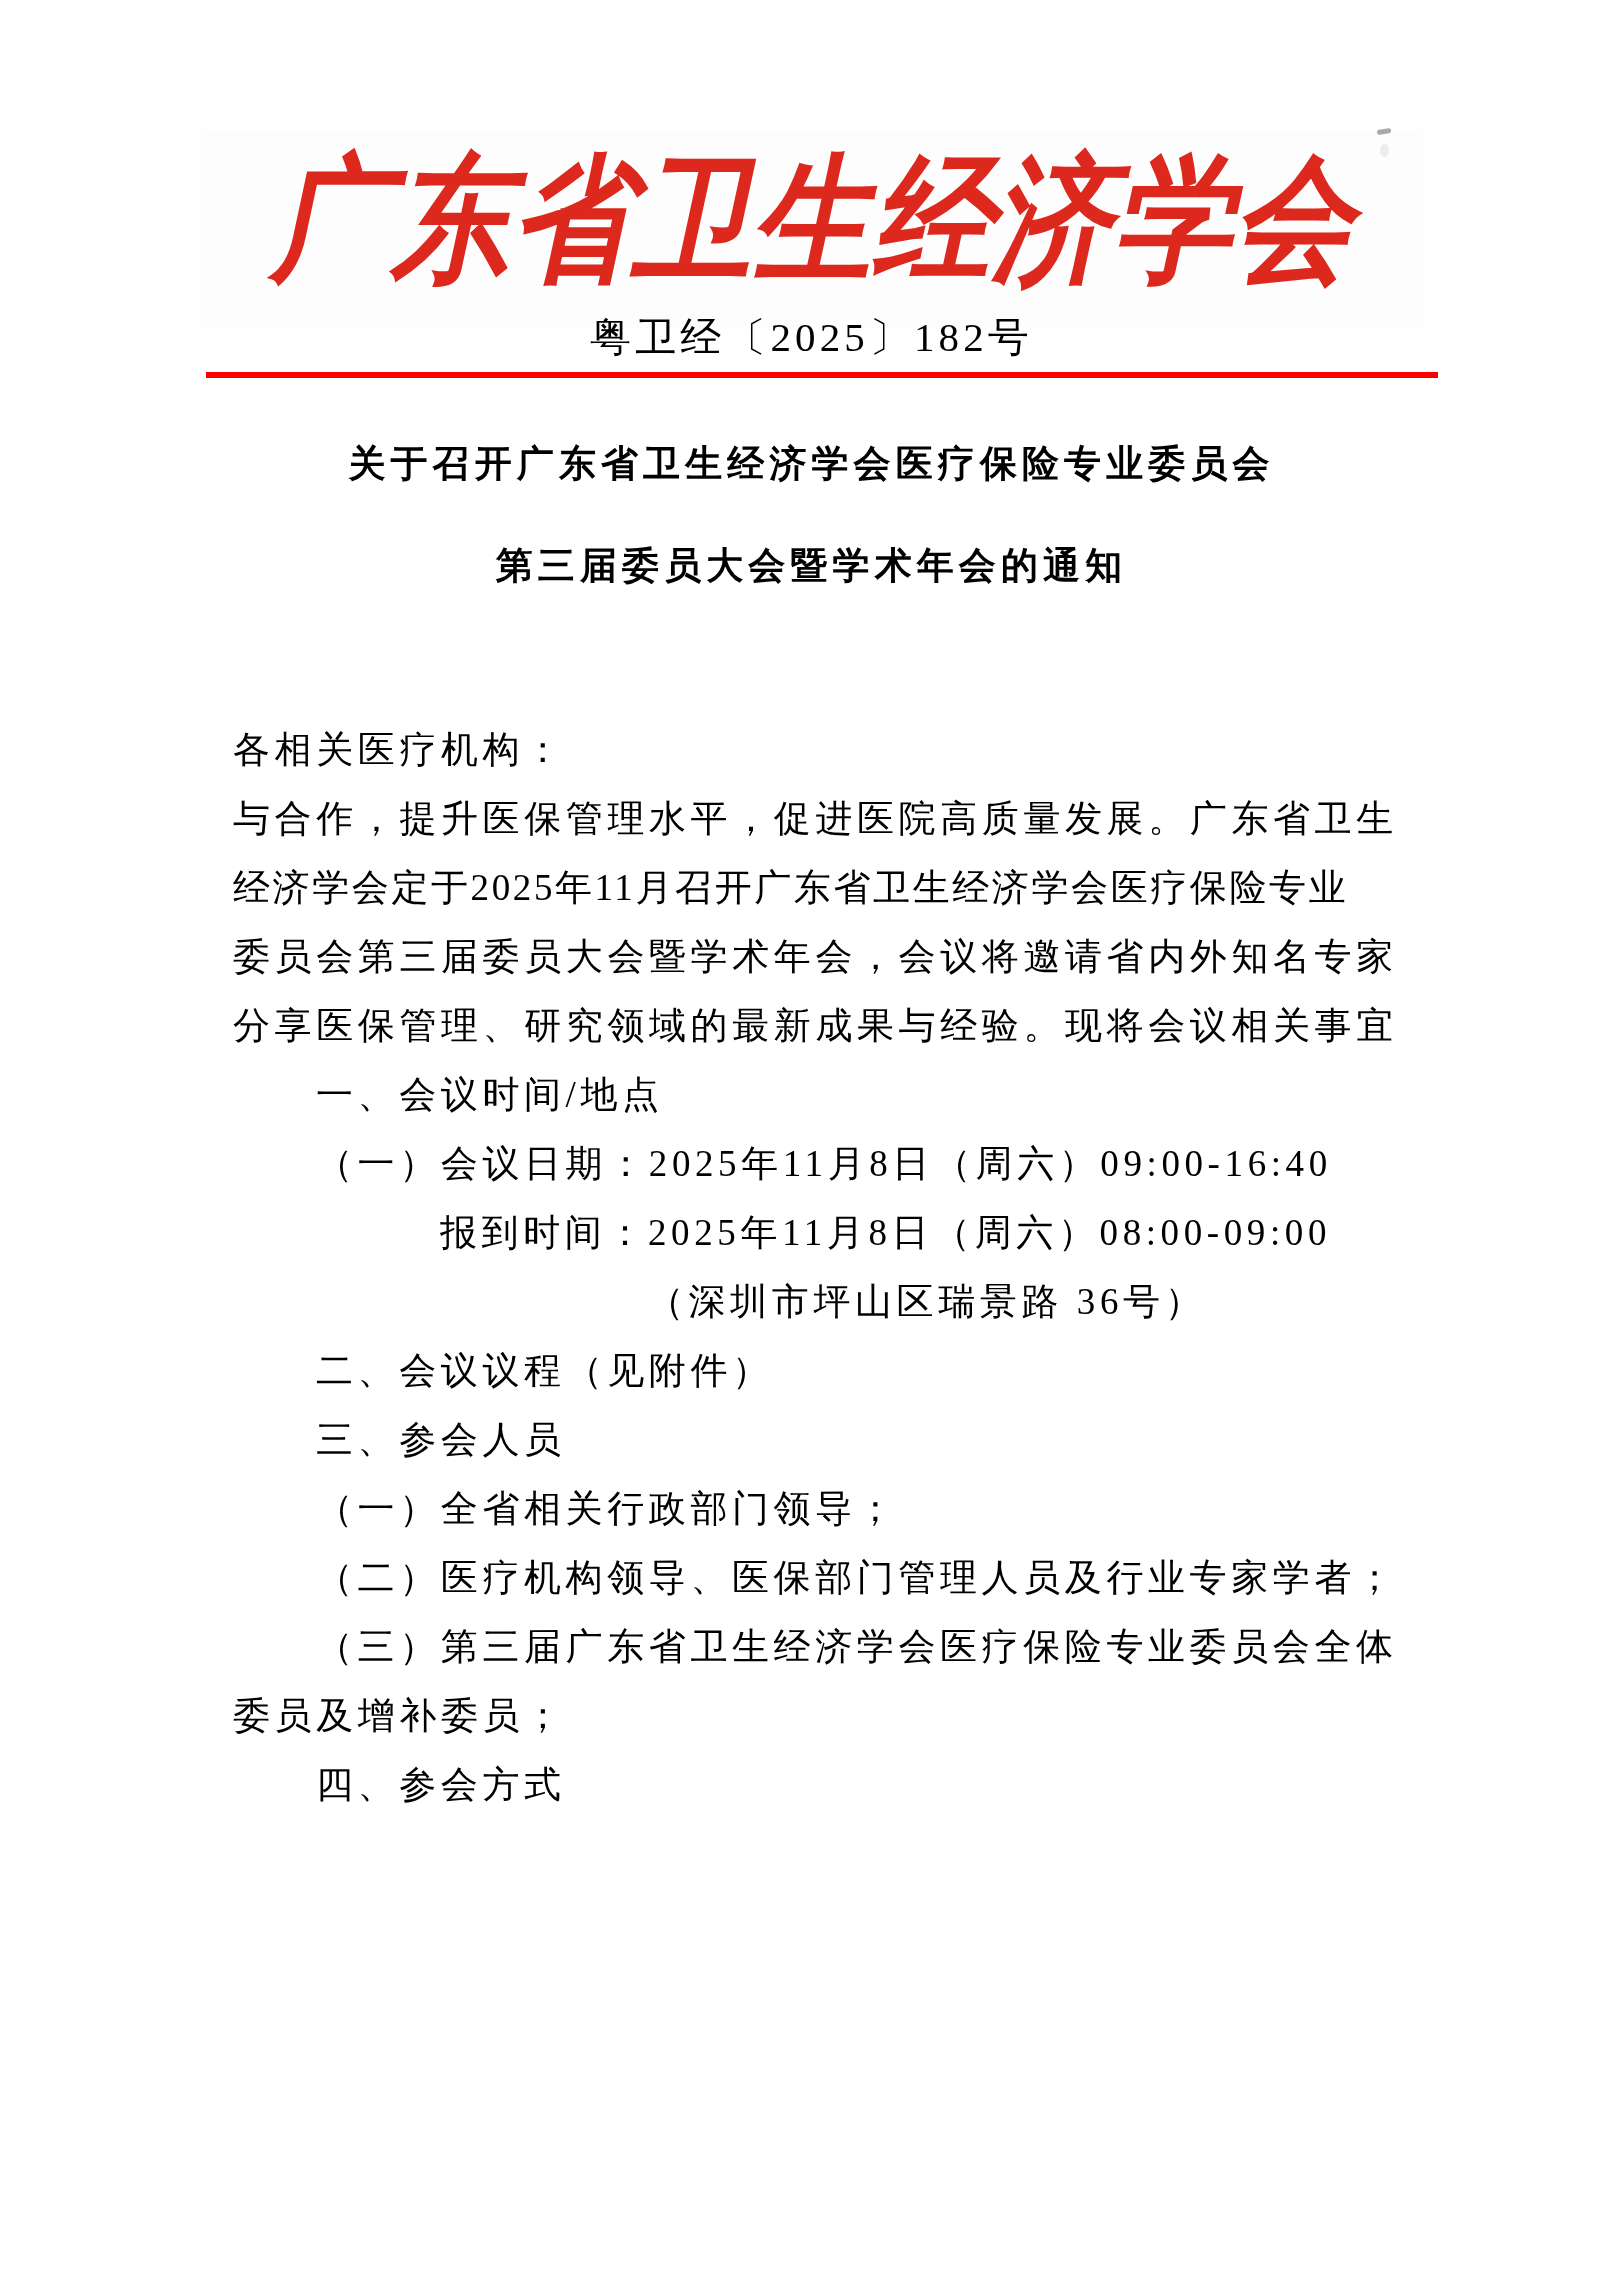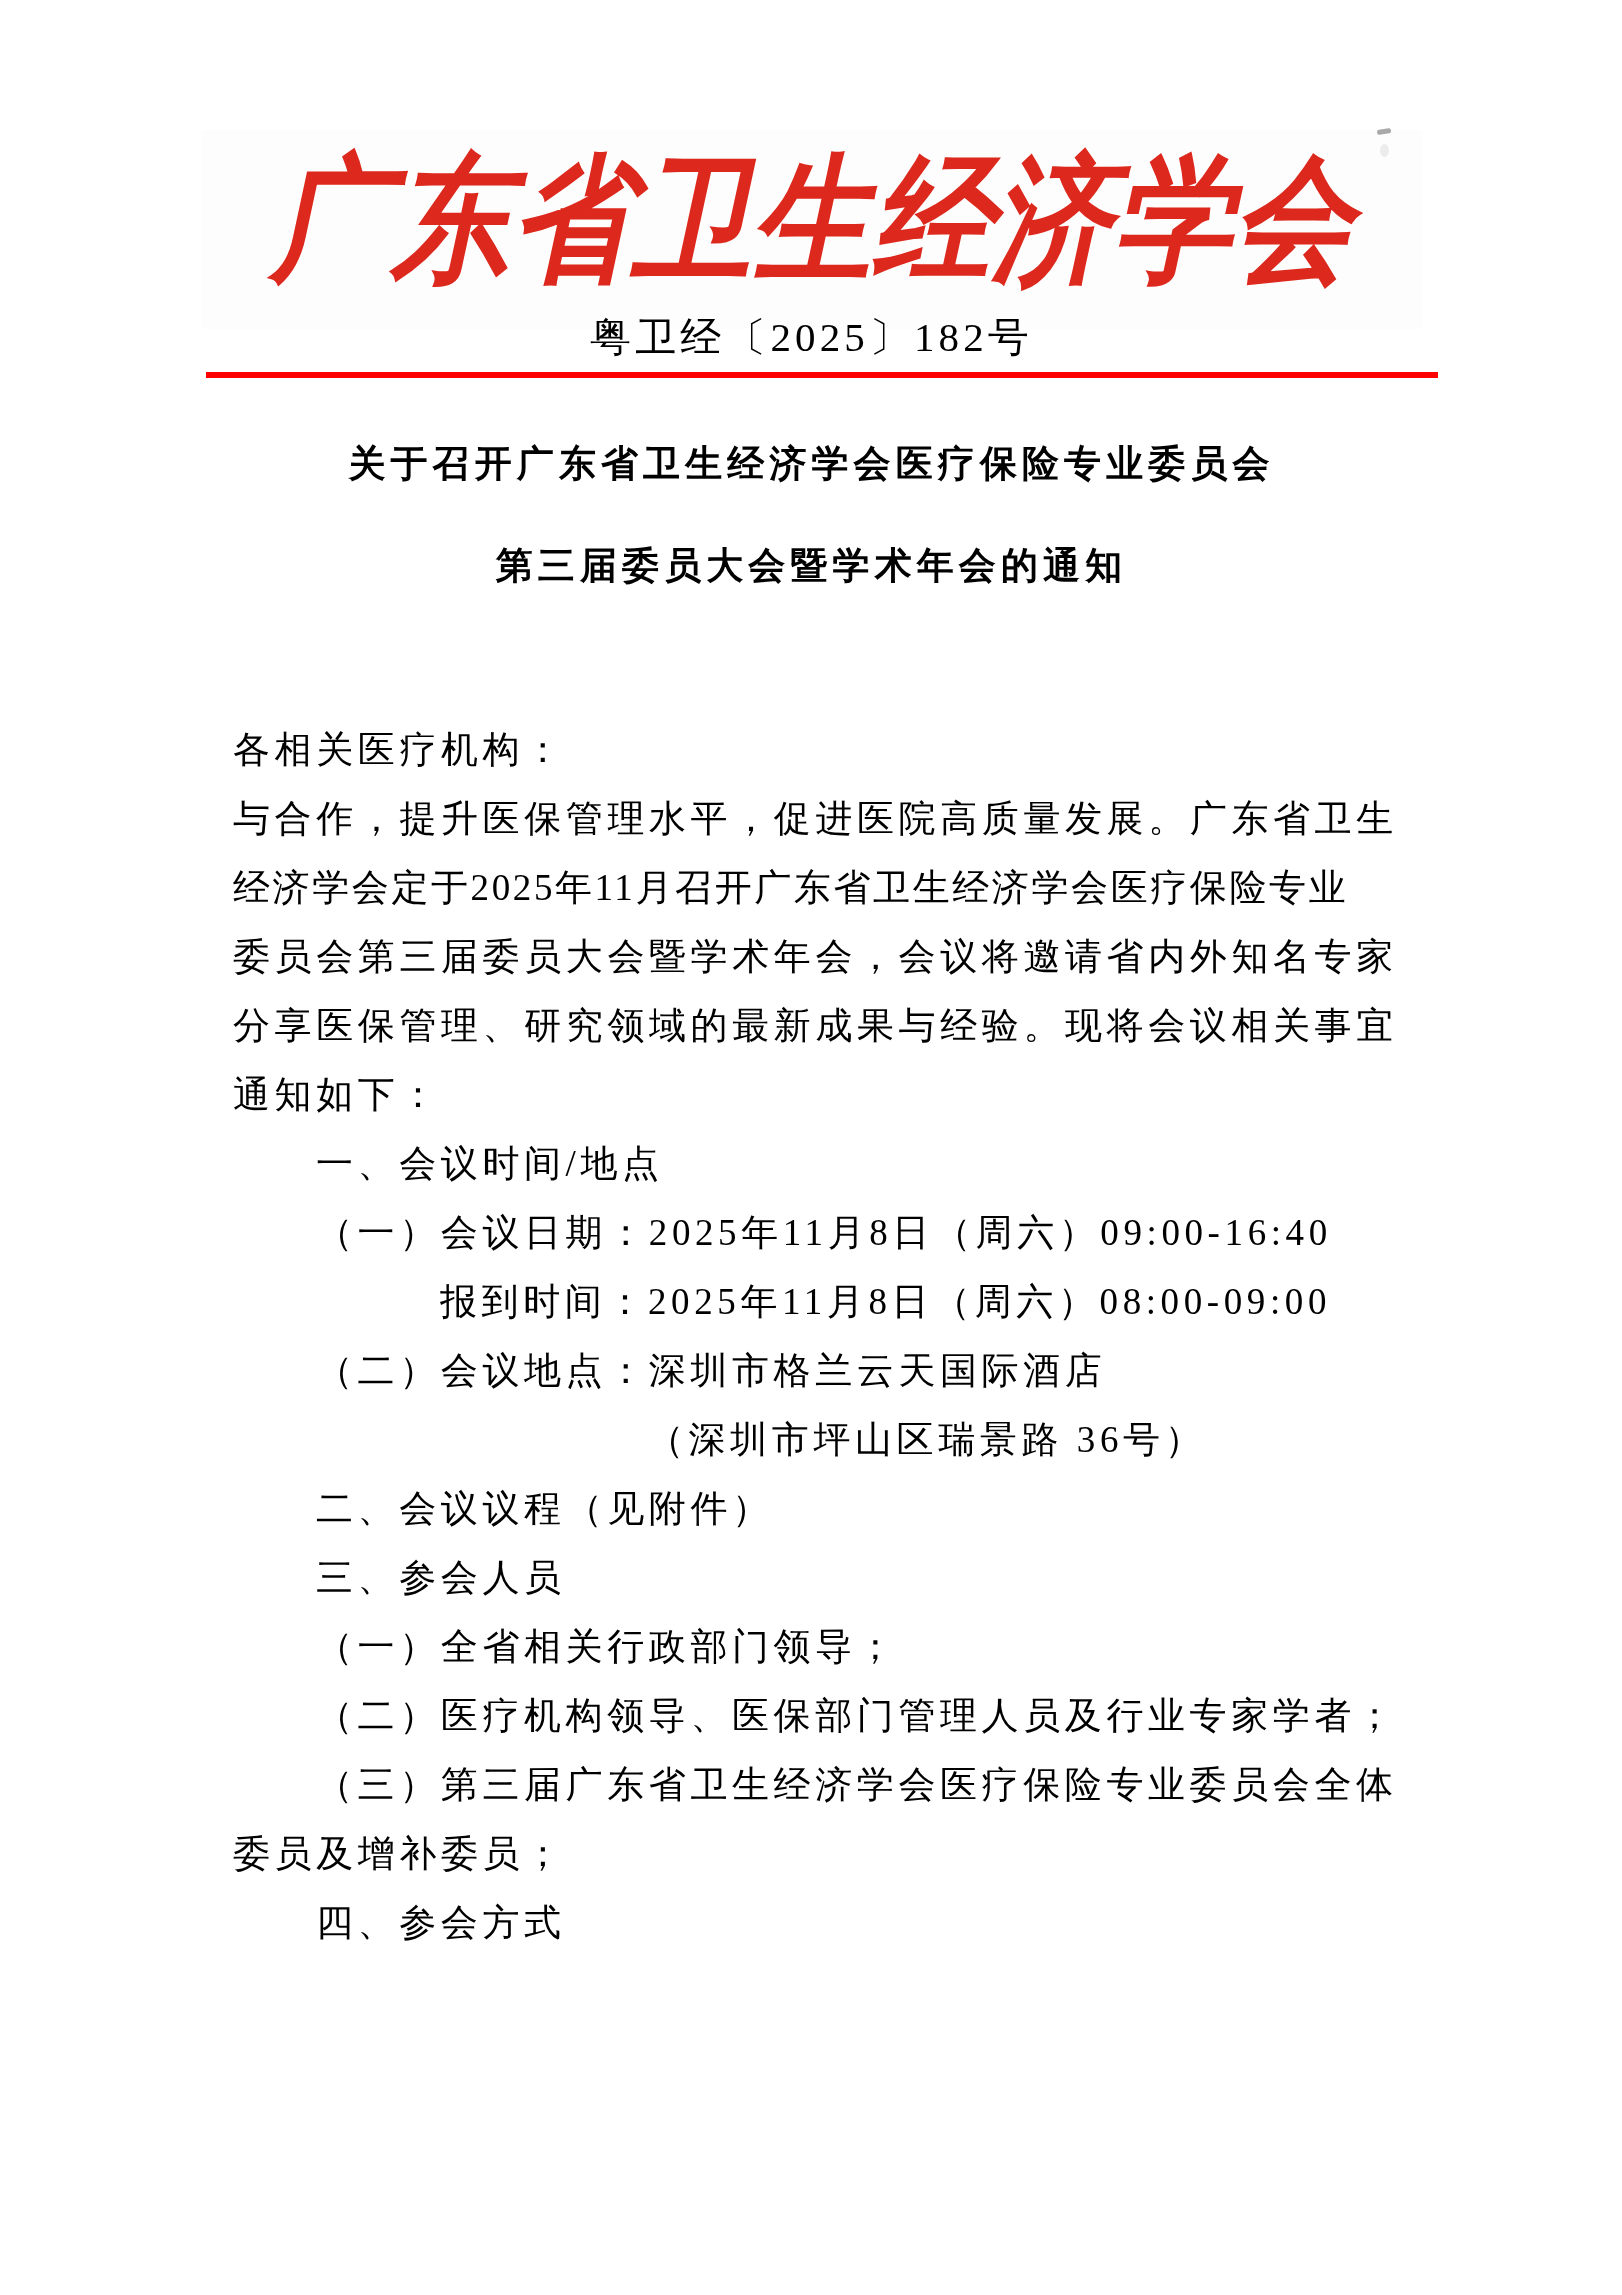--- a/index.html
+++ b/index.html
@@ -130,25 +130,23 @@
     <div>关于召开广东省卫生经济学会医疗保险专业委员会</div>
     <div>第三届委员大会暨学术年会的通知</div>
   </div>
 
   <div class="body-block">
     <div class="doc-line">各相关医疗机构：</div>
     <div class="doc-line">与合作，提升医保管理水平，促进医院高质量发展。广东省卫生</div>
     <div class="doc-line ls5">经济学会定于2025年11月召开广东省卫生经济学会医疗保险专业</div>
     <div class="doc-line">委员会第三届委员大会暨学术年会，会议将邀请省内外知名专家</div>
     <div class="doc-line">分享医保管理、研究领域的最新成果与经验。现将会议相关事宜</div>
-    <div class="doc-line">通知如下：</div>
     <div class="doc-line ind2">一、会议时间/地点</div>
     <div class="doc-line ind2">（一）会议日期：2025年11月8日（周六）09:00-16:40</div>
     <div class="doc-line ind5">报到时间：2025年11月8日（周六）08:00-09:00</div>
-    <div class="doc-line ind2">（二）会议地点：深圳市格兰云天国际酒店</div>
     <div class="doc-line ind10">（深圳市坪山区瑞景路 36号）</div>
     <div class="doc-line ind2">二、会议议程（见附件）</div>
     <div class="doc-line ind2">三、参会人员</div>
     <div class="doc-line ind2">（一）全省相关行政部门领导；</div>
     <div class="doc-line ind2">（二）医疗机构领导、医保部门管理人员及行业专家学者；</div>
     <div class="doc-line ind2">（三）第三届广东省卫生经济学会医疗保险专业委员会全体</div>
     <div class="doc-line">委员及增补委员；</div>
     <div class="doc-line ind2">四、参会方式</div>
   </div>
 

